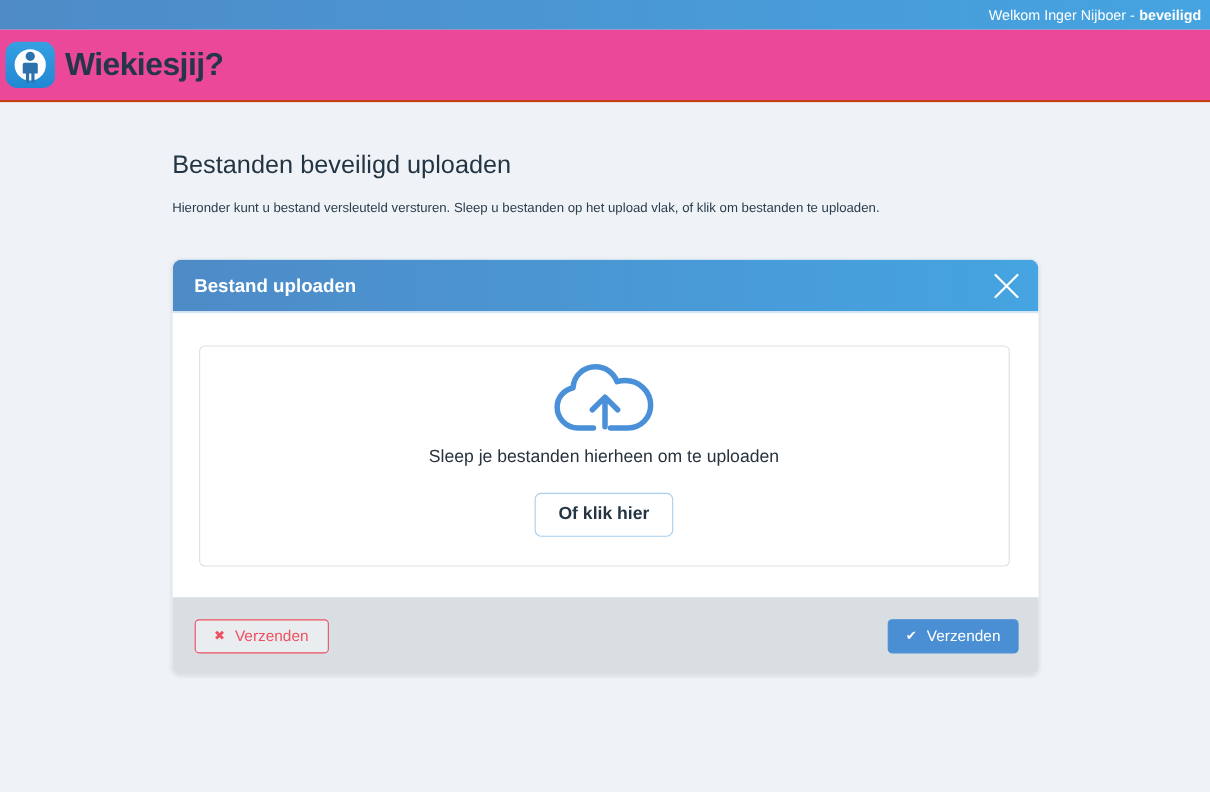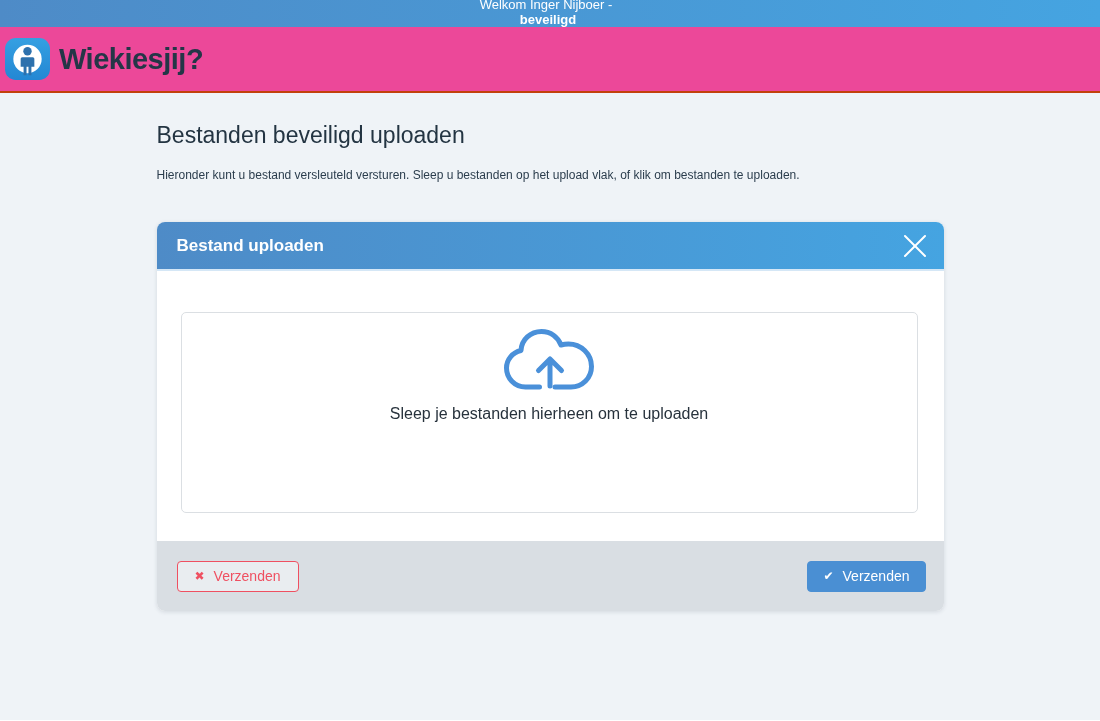--- a/index.html
+++ b/index.html
@@ -9,21 +9,21 @@
     background: #ffffff;
     overflow: hidden;
   }
 
   
   .topbar {
     height: 27px;
     background: linear-gradient(90deg, #4e8bc7 0%, #45a4e1 100%);
     display: flex; align-items: center; justify-content: flex-end;
     padding-right: 8px;
-    color: #ffffff; font-size: 13px; flex-direction: column;
+    color: #ffffff; font-size: 13px;
   }
   .topbar .logout {
     font-weight: 700; color: #ffffff; margin-left: 4px;
     cursor: pointer; text-decoration: none;
   }
 
   
   .brandbar {
     height: 66px; background: #ec4899;
     border-bottom: 2px solid #c2410c;
@@ -33,21 +33,21 @@
   .logo { width: 47px; height: 44px; display: block; cursor: pointer; }
   .brand {
     font-size: 29px; font-weight: 700; color: #243647;
     margin-left: 8px; letter-spacing: -0.5px;
   }
 
   
   .page {
     background: #eff3f7;
     height: 627px;
-    padding-top: 28px;
+    padding-top: 42px;
   }
   .container { width: 787px; margin: 0 auto; }
 
   .page-title {
     font-size: 23px; font-weight: 500; color: #233442; line-height: 28px;
   }
   .page-subtitle {
     margin-top: 17px; font-size: 12px; color: #2b3d4d; line-height: 18px;
   }
 
@@ -62,21 +62,21 @@
     height: 49px;
     background: linear-gradient(90deg, #4e8bc7 0%, #45a4e1 100%);
     border-radius: 8px 8px 0 0;
     border-bottom: 2px solid #d5e7f6;
     display: flex; align-items: center; justify-content: space-between;
     padding: 0 15px 0 20px;
   }
   .modal-title { color: #ffffff; font-size: 17px; font-weight: 700; }
   .modal-close { width: 28px; height: 28px; cursor: pointer; display: block; }
 
-  .modal-body { padding: 29px 26px 28px 24px; background: #ffffff; margin-top: 12px; }
+  .modal-body { padding: 29px 26px 28px 24px; background: #ffffff; }
 
   .dropzone {
     border: 1px solid #dbdfe3; border-radius: 5px;
     height: 201px; background: #ffffff;
     text-align: center; cursor: pointer;
     padding-top: 15px;
   }
   .cloud { display: block; margin: 0 auto; }
   .drop-hint {
     margin-top: 13px; font-size: 16px; color: #27323c;
@@ -158,20 +158,21 @@
 
       <div class="modal-body">
         <div class="dropzone">
           <span>
             <svg class="cloud" width="92" height="64" viewBox="0 0 92 64" fill="none">
               <path d="M36.5,59 H22.5 C11.5,59 3.5,50 3.5,40 C3.5,31.5 9.5,24.5 18,22.5 C18.5,11.5 27.5,3.5 38.5,3.5 C47.5,3.5 55,9 58,17 C60.5,16.3 63,16 65.5,16 C78,16 88.5,26 88.5,38.5 C88.5,50 79.5,59 68,59 H52" stroke="#4a90d9" stroke-width="5" stroke-linecap="round" stroke-linejoin="round"></path>
               <path d="M47,58 V32 M35.5,42.5 L47,31 L58.5,42.5" stroke="#4a90d9" stroke-width="5" stroke-linecap="round" stroke-linejoin="round"></path>
             </svg>
           </span>
           <div class="drop-hint">Sleep je bestanden hierheen om te uploaden</div>
+          <button class="click-btn">Of klik hier</button>
         </div>
       </div>
 
       <div class="modal-footer">
         <button class="btn btn-cancel">
           <span class="btn-icon">✖</span>
           <span>Verzenden</span>
         </button>
         <button class="btn btn-submit">
           <span class="btn-icon">✔</span>

